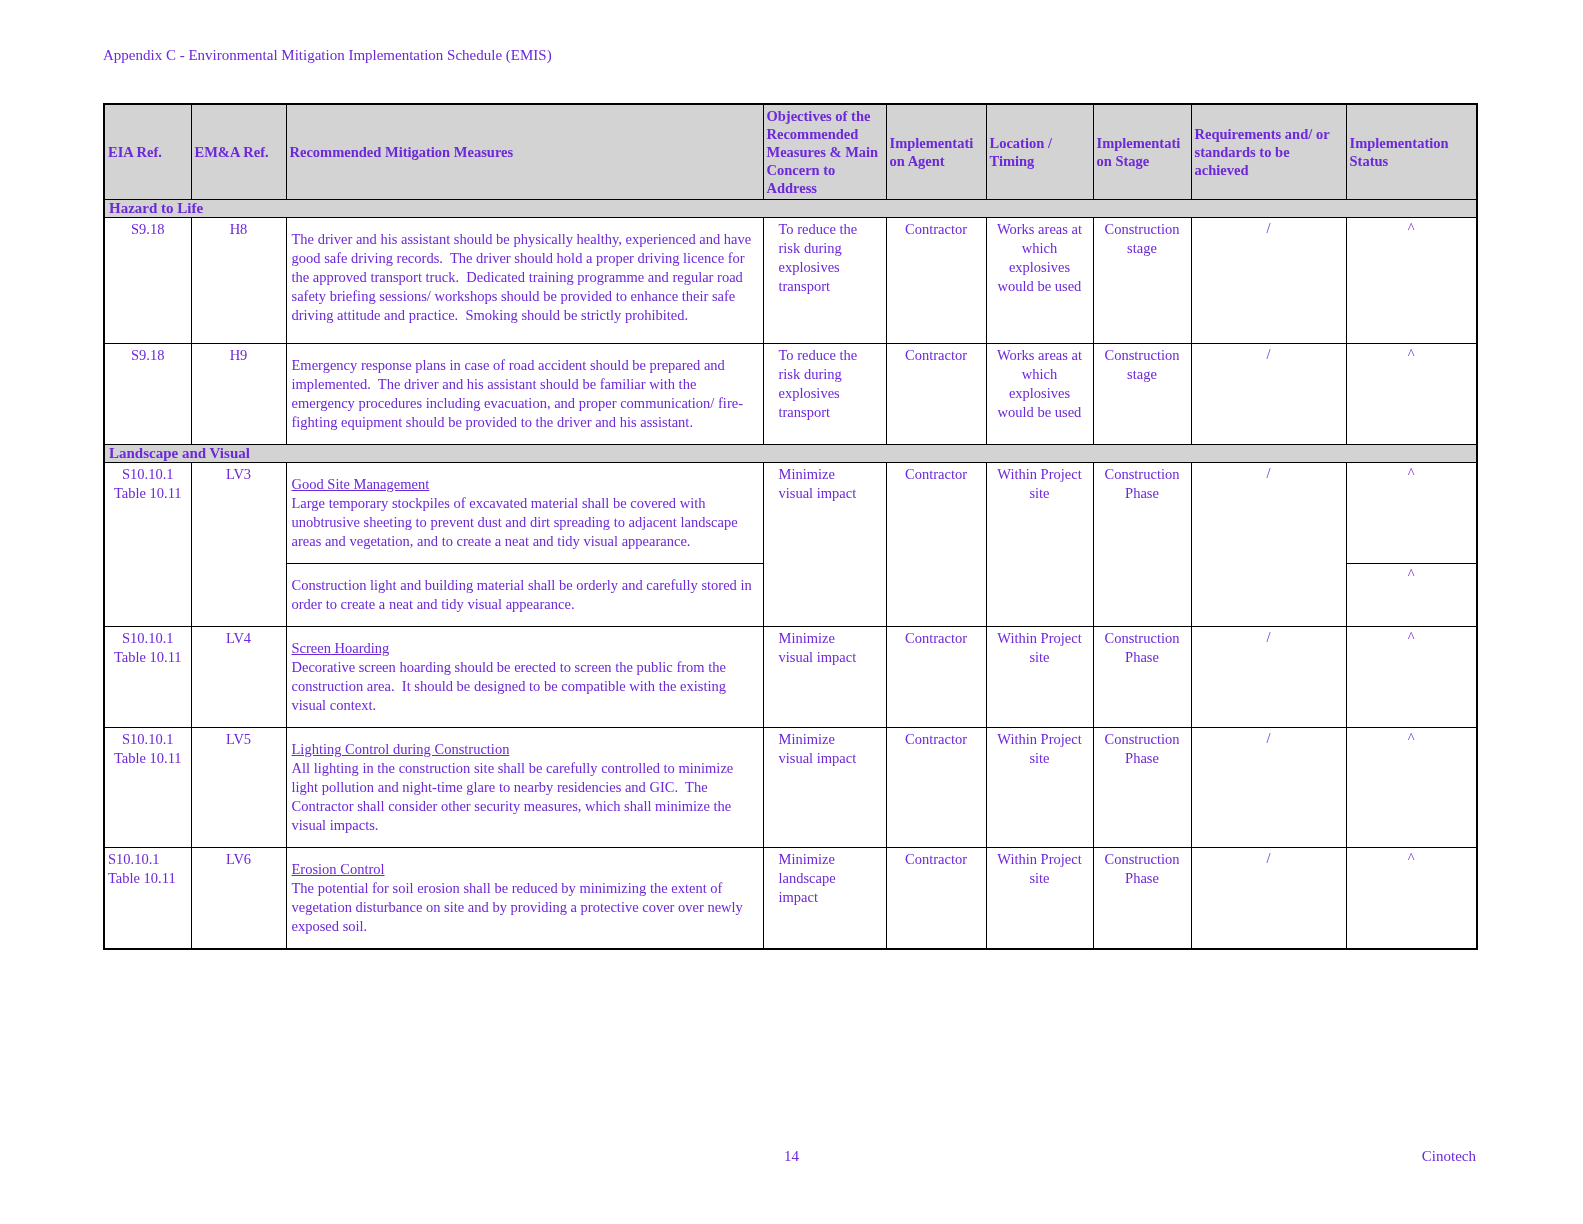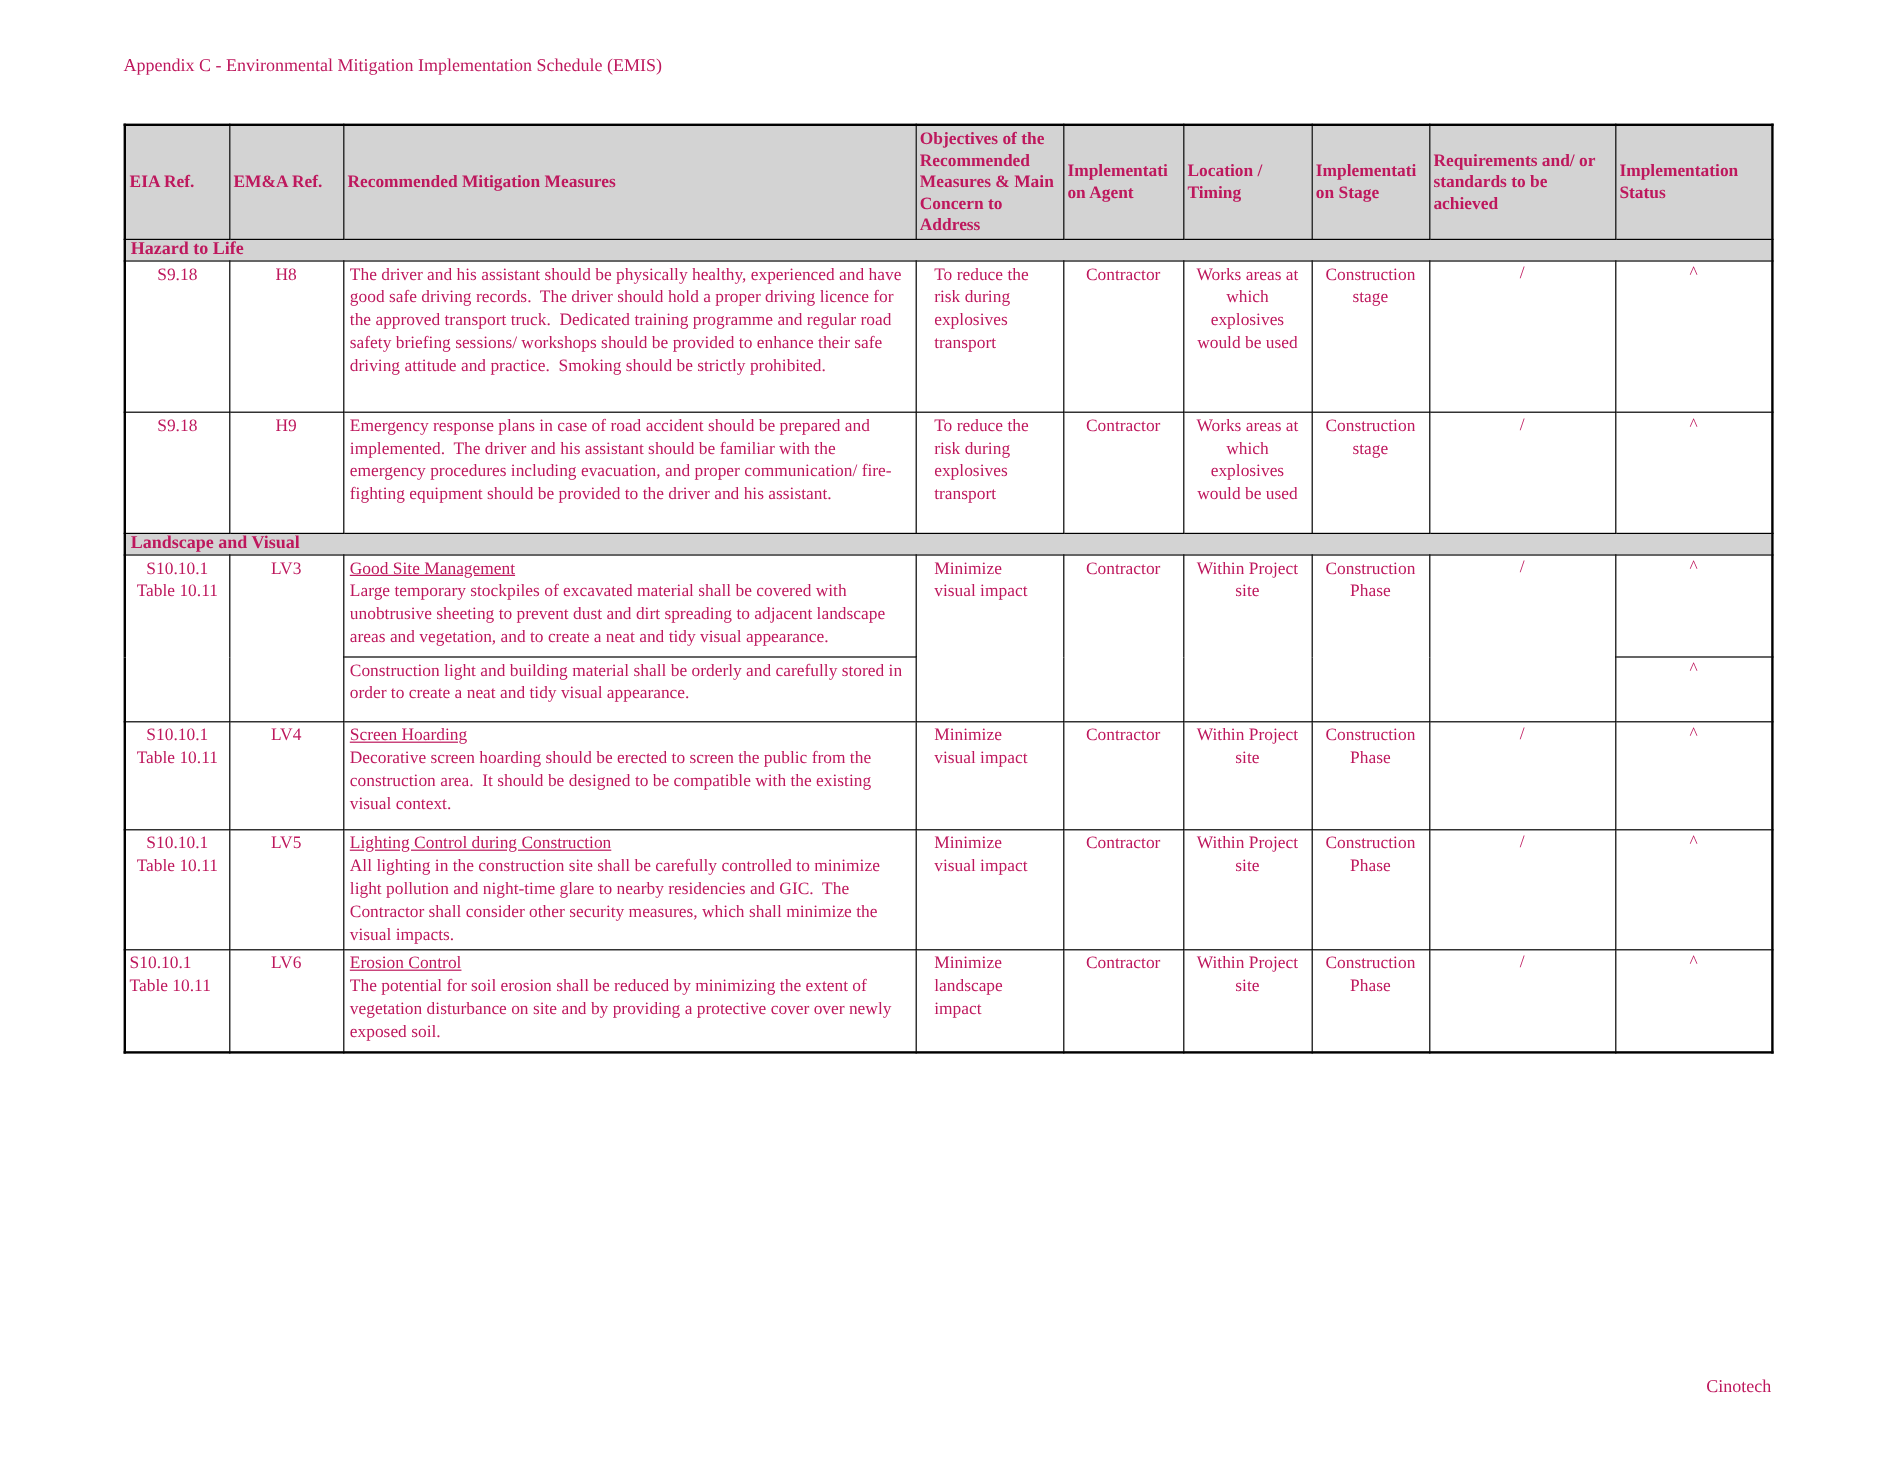--- a/index.html
+++ b/index.html
@@ -2,21 +2,21 @@
 <html><head>
 <meta charset="utf-8">
 <style>
   * { margin:0; padding:0; box-sizing:border-box; }
   html,body { background:#ffffff; }
   .page {
     position:relative;
     width:1583px; height:1224px;
     background:#ffffff;
     font-family:"Liberation Serif","DejaVu Serif",serif;
-    color:#be185d;
+    color:#6d28d9;
     overflow:hidden;
   }
   .doc-header {
     position:absolute; left:103px; top:47px;
     font-size:15px; white-space:nowrap;
   }
   table.emis {
     position:absolute; left:103px; top:103px;
     width:1373px;
     border-collapse:collapse;
@@ -42,21 +42,21 @@
     background:#d3d3d3;
     font-weight:bold;
     text-align:left;
     padding:0 4px;
     font-size:15px;
     line-height:17px;
     white-space:nowrap;
   }
   td.ta-c { text-align:center; white-space:pre-line; padding:2px 3px; line-height:19px; }
   td.ta-l { text-align:left;  white-space:pre-line; padding:2px 3px; line-height:19px; }
-  td.measure-cell { text-align:left; padding:2px 5px; line-height:19px; }
+  td.measure-cell { text-align:left; padding:12px 5px; line-height:19px; }
   td.measure-cell .m-title { text-decoration:underline; white-space:pre-wrap; }
   td.measure-cell .m-text  { white-space:pre-wrap; }
   td.objective-cell { text-align:left; white-space:pre-wrap; padding:2px 15px; line-height:19px; }
   td.status-cell, td.req-cell { text-align:center; padding:2px 3px; line-height:17px; }
 
   tr.h-header   { height:95px; }
   tr.h-section  { height:18px; }
   tr.h-r0 { height:126px; }
   tr.h-r1 { height:101px; }
   tr.h-lv3a { height:85px; }
@@ -218,15 +218,16 @@
         <td class="objective-cell">Minimize landscape impact</td>
         <td class="ta-c">Contractor</td>
         <td class="ta-c">Within Project site</td>
         <td class="ta-c">Construction Phase</td>
         <td class="req-cell">/</td>
         <td class="status-cell">^</td>
       </tr>
     </tbody>
   </table>
 
+  <div class="page-number">14</div>
   <div class="footer-brand">Cinotech</div>
 
 </div>
 
 </body></html>

